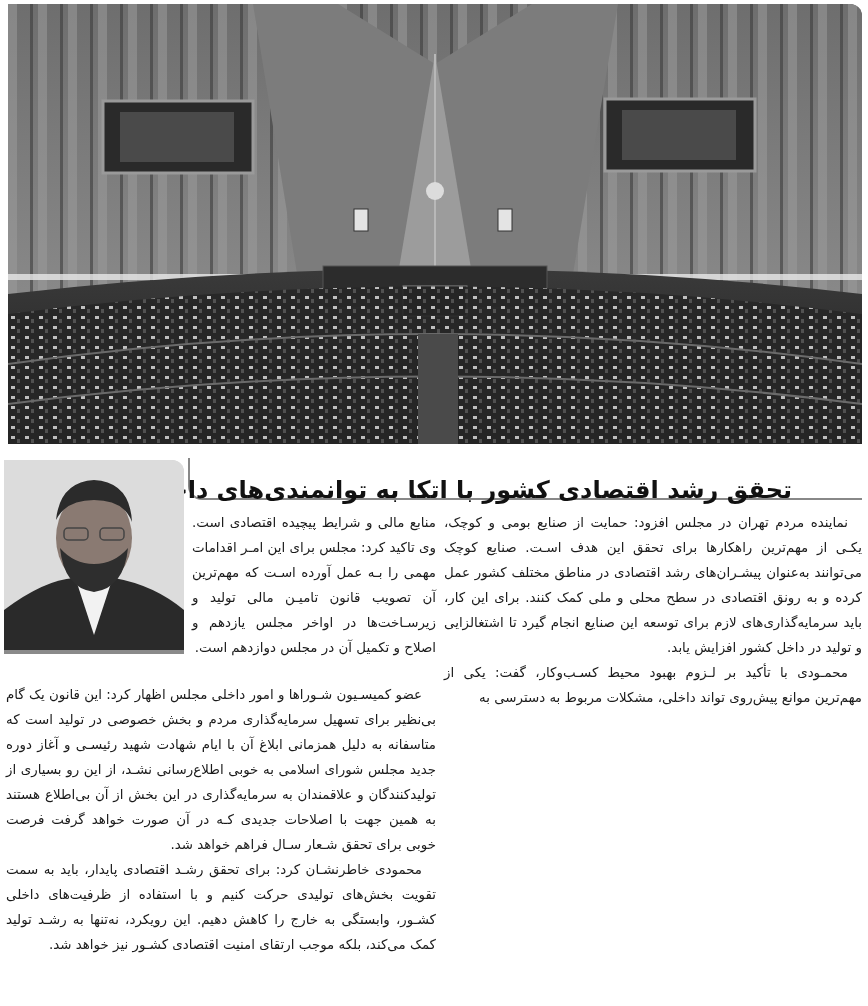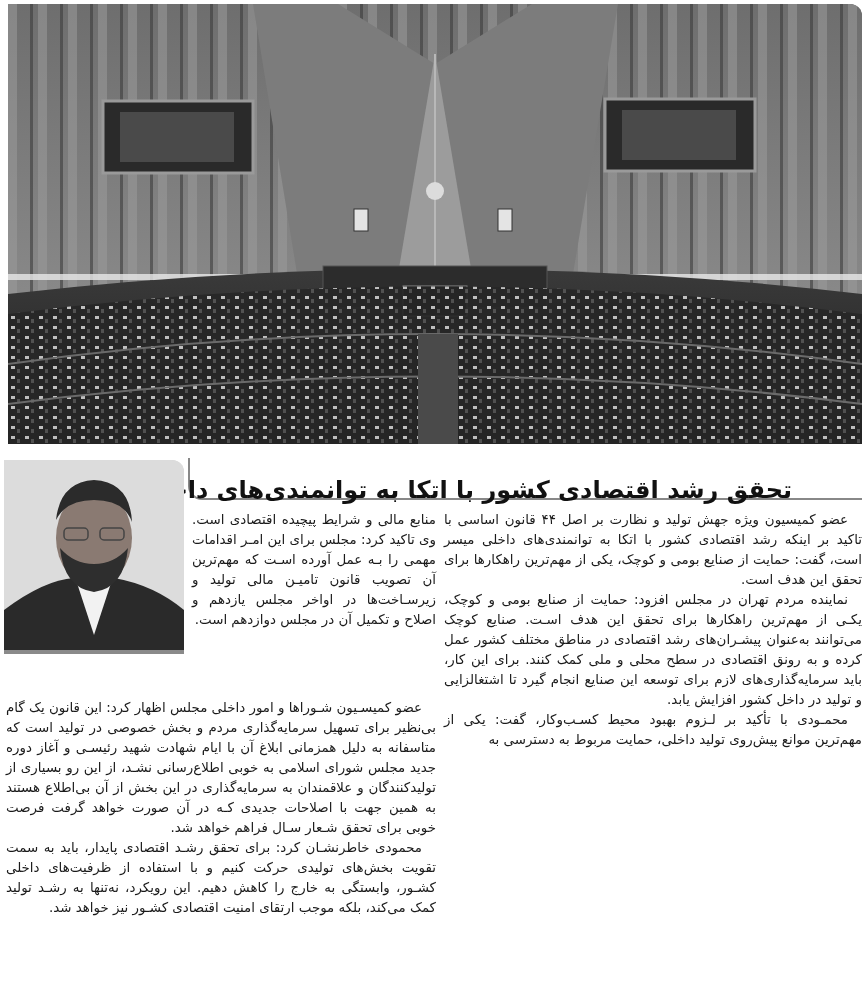--- a/index.html
+++ b/index.html
@@ -2,25 +2,25 @@
 <html><head>
 <meta charset="utf-8">
 <style>
   html, body { margin:0; padding:0; background:#ffffff; }
   body { width:868px; height:1006px; overflow:hidden; position:relative; font-family:"DejaVu Sans", sans-serif; color:#1a1a1a; }
   .hero { position:absolute; left:8px; top:4px; width:854px; height:440px; border-radius:0 12px 0 0; overflow:hidden; background:#5a5a5a; }
   .hero svg { display:block; width:100%; height:100%; }
   .headline-box { position:absolute; left:188px; top:458px; width:672px; height:40px; border-left:2px solid #888; border-bottom:2px solid #888; border-radius:0 0 0 14px; }
   .headline { position:absolute; right:70px; top:2px; direction:rtl; font-family:"DejaVu Sans", sans-serif; font-weight:bold; font-size:24px; color:#111; white-space:nowrap; }
   .portrait { position:absolute; left:4px; top:460px; width:180px; height:190px; border-radius:0 12px 0 0; overflow:hidden; background:#d8d8d8; border-bottom:4px solid #8a8a8a; }
-  .col { position:absolute; direction:rtl; text-align:justify; font-family:"DejaVu Sans", sans-serif; font-size:13.4px; line-height:20px; color:#1a1a1a; }
+  .col { position:absolute; direction:rtl; text-align:justify; font-family:"DejaVu Sans", sans-serif; font-size:13.4px; line-height:25px; color:#1a1a1a; }
   .col p { margin:0; text-indent:14px; text-align-last:right; }
   .col-right { left:444px; width:418px; top:510px; }
   .col-left-top { left:192px; width:244px; top:510px; }
-  .col-left-bottom { left:6px; width:430px; top:698px; }
+  .col-left-bottom { left:6px; width:430px; top:682px; }
 </style>
 </head>
 <body>
 
 <div class="hero" aria-label="صحن علنی مجلس شورای اسلامی">
   <svg viewBox="0 0 854 440" preserveAspectRatio="none">
     <defs>
       <linearGradient id="wall" x1="0" y1="0" x2="0" y2="1">
         <stop offset="0" stop-color="#6e6e6e"></stop>
         <stop offset="0.7" stop-color="#8a8a8a"></stop>
@@ -74,23 +74,22 @@
     <path d="M72,120 L90,175 L108,120 Z" fill="#f2f2f2"></path>
     <ellipse cx="90" cy="78" rx="38" ry="48" fill="#8a7a72"></ellipse>
     <path d="M52,60 Q56,22 90,20 Q126,22 128,62 Q120,40 90,40 Q62,40 52,60 Z" fill="#2b2b2b"></path>
     <path d="M56,88 Q60,128 90,132 Q120,128 124,88 Q110,104 90,104 Q70,104 56,88 Z" fill="#2e2e2e"></path>
     <rect x="60" y="68" width="24" height="12" rx="4" fill="none" stroke="#444" stroke-width="1.5"></rect>
     <rect x="96" y="68" width="24" height="12" rx="4" fill="none" stroke="#444" stroke-width="1.5"></rect>
   </svg>
 </div>
 
 <div class="col col-right">
-  <p>عضو کمیسیون ویژه جهش تولید و نظارت بر اصل ۴۴ قانون اساسی با تاکید بر اینکه رشد اقتصادی کشور با اتکا به توانمندی‌های داخلی میسر است، گفت: حمایت از صنایع بومی و کوچک، یکی از مهم‌ترین راهکارها برای تحقق این هدف است.</p>
   <p>نماینده مردم تهران در مجلس افزود: حمایت از صنایع بومی و کوچک، یکـی از مهم‌ترین راهکارها برای تحقق این هدف اسـت. صنایع کوچک می‌توانند به‌عنوان پیشـران‌های رشد اقتصادی در مناطق مختلف کشور عمل کرده و به رونق اقتصادی در سطح محلی و ملی کمک کنند. برای این کار، باید سرمایه‌گذاری‌های لازم برای توسعه این صنایع انجام گیرد تا اشتغالزایی و تولید در داخل کشور افزایش یابد.</p>
-  <p>محمـودی با تأکید بر لـزوم بهبود محیط کسـب‌وکار، گفت: یکی از مهم‌ترین موانع پیش‌روی تولید داخلی، حمایت مربوط به دسترسی به</p>
+  <p>محمـودی با تأکید بر لـزوم بهبود محیط کسـب‌وکار، گفت: یکی از مهم‌ترین موانع پیش‌روی تواند داخلی، مشکلات مربوط به دسترسی به</p>
 </div>
 
 <div class="col col-left-top">
   <p style="text-indent:0">منابع مالی و شرایط پیچیده اقتصادی است. وی تاکید کرد: مجلس برای این امـر اقدامات مهمی را بـه عمل آورده اسـت که مهم‌ترین آن تصویب قانون تامیـن مالی تولید و زیرسـاخت‌ها در اواخر مجلس یازدهم و اصلاح و تکمیل آن در مجلس دوازدهم است.</p>
 </div>
 
 <div class="col col-left-bottom">
   <p>عضو کمیسـیون شـوراها و امور داخلی مجلس اظهار کرد: این قانون یک گام بی‌نظیر برای تسهیل سرمایه‌گذاری مردم و بخش خصوصی در تولید است که متاسفانه به دلیل همزمانی ابلاغ آن با ایام شهادت شهید رئیسـی و آغاز دوره جدید مجلس شورای اسلامی به خوبی اطلاع‌رسانی نشـد، از این رو بسیاری از تولیدکنندگان و علاقمندان به سرمایه‌گذاری در این بخش از آن بی‌اطلاع هستند به همین جهت با اصلاحات جدیدی کـه در آن صورت خواهد گرفت فرصت خوبی برای تحقق شـعار سـال فراهم خواهد شد.</p>
   <p>محمودی خاطرنشـان کرد: برای تحقق رشـد اقتصادی پایدار، باید به سمت تقویت بخش‌های تولیدی حرکت کنیم و با استفاده از ظرفیت‌های داخلی کشـور، وابستگی به خارج را کاهش دهیم. این رویکرد، نه‌تنها به رشـد تولید کمک می‌کند، بلکه موجب ارتقای امنیت اقتصادی کشـور نیز خواهد شد.</p>
 </div>

